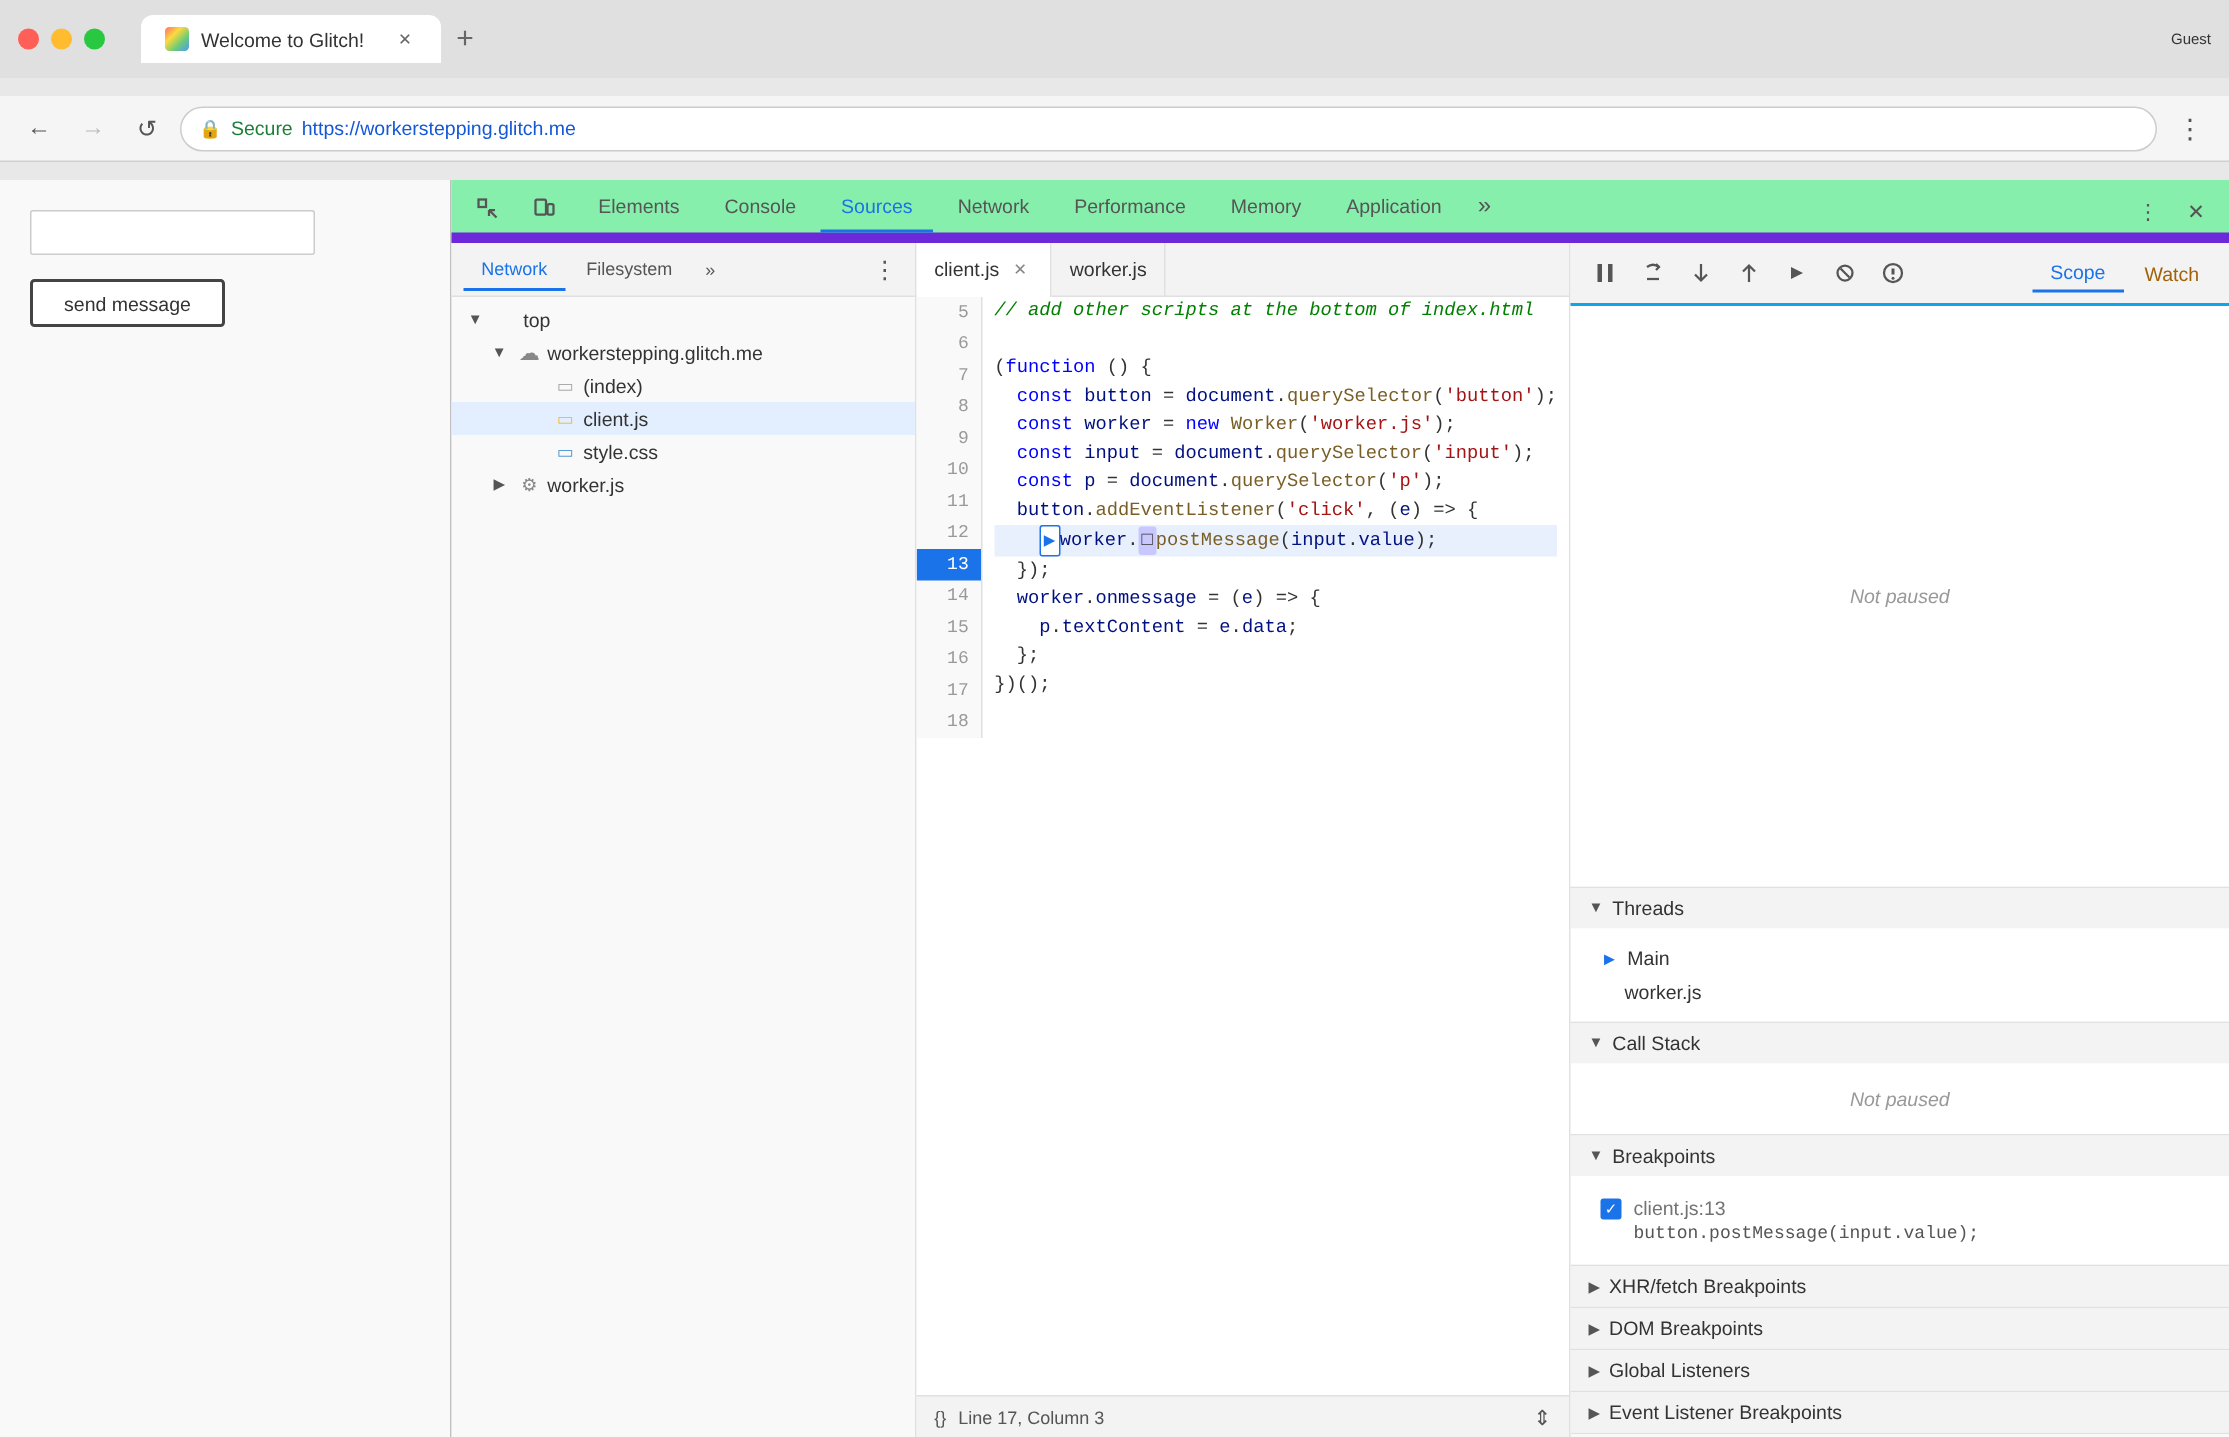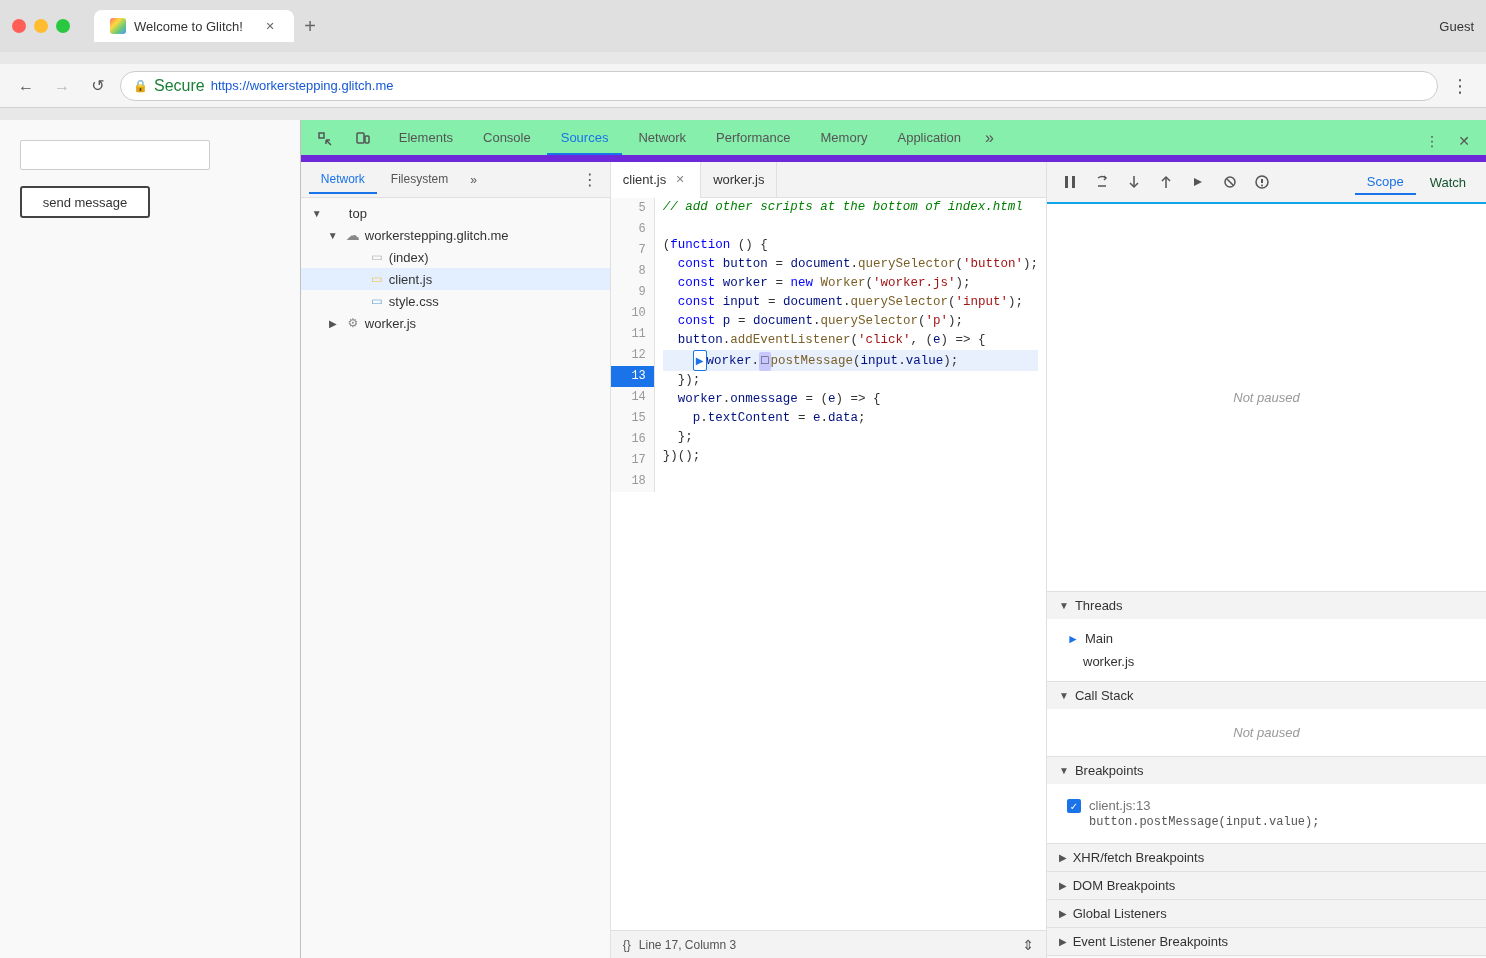--- a/index.html
+++ b/index.html
@@ -20,24 +20,24 @@
     .tab-icon { width: 16px; height: 16px; background: linear-gradient(135deg, #ff6b6b, #ffd93d, #6bcb77, #4d96ff); border-radius: 3px; }
     .tab-title { font-size: 13px; color: #333; flex: 1; }
     .tab-close { width: 16px; height: 16px; border-radius: 50%; display: flex; align-items: center; justify-content: center; font-size: 11px; color: #666; cursor: pointer; }
     .new-tab { width: 32px; height: 32px; display: flex; align-items: center; justify-content: center; color: #666; font-size: 20px; }
 
     .nav-bar { height: 44px; background: #f5f5f5; display: flex; align-items: center; padding: 0 12px; gap: 8px; border-bottom: 1px solid #d0d0d0; }
     .nav-btn { width: 28px; height: 28px; display: flex; align-items: center; justify-content: center; color: #555; font-size: 16px; cursor: pointer; border-radius: 4px; }
     .nav-btn.disabled { color: #bbb; cursor: default; }
     .address-bar { flex: 1; height: 30px; background: white; border: 1px solid #ccc; border-radius: 15px; display: flex; align-items: center; padding: 0 12px; gap: 6px; font-size: 13px; }
     .secure-icon { color: #1a7f37; font-size: 12px; }
-    .secure-text { color: #1a7f37; font-size: 16px; font-weight: 500; }
+    .secure-text { color: #1a7f37; font-size: 13px; font-weight: 500; }
     .url-text { color: #1558d6; font-size: 13px; }
     .menu-dots { width: 28px; height: 28px; display: flex; align-items: center; justify-content: center; color: #555; font-size: 18px; cursor: pointer; }
-    .guest-text { font-size: 13px; color: #333; margin-left: 8px; }
+    .guest-text { font-size: 10px; color: #333; margin-left: 8px; }
 
     
     .content-area { flex: 1; display: flex; overflow: hidden; }
 
     
     .page-content { width: 465px; background: #f9f9f9; padding: 20px; display: flex; flex-direction: column; gap: 16px; }
     .input-field { width: 190px; height: 30px; border: 1px solid #ccc; background: white; border-radius: 2px; }
     .send-btn { width: 130px; height: 32px; background: white; border: 2px solid #444; border-radius: 3px; font-size: 13px; color: #333; cursor: pointer; display: flex; align-items: center; justify-content: center; }
 
     
@@ -101,21 +101,21 @@
     .code-status-bar .braces { margin-right: 8px; }
     .code-status-bar .position { flex: 1; }
     .code-status-bar .icon-btn { margin-left: auto; }
 
     
     .debug-panel { width: 440px; border-left: 1px solid #e0e0e0; display: flex; flex-direction: column; background: #f9f9f9; }
     .debug-panel-top { height: 430px; display: flex; flex-direction: column; border-bottom: 1px solid #e0e0e0; }
     .debug-toolbar { height: 42px; background: #f3f3f3; border-bottom: 2px solid #0ea5e9; display: flex; align-items: center; padding: 0 8px; gap: 2px; }
     .debug-btn { width: 30px; height: 30px; display: flex; align-items: center; justify-content: center; color: #555; font-size: 16px; cursor: pointer; border-radius: 4px; }
     .debug-tabs { display: flex; align-items: center; flex: 1; justify-content: flex-end; gap: 2px; }
-    .debug-tab { padding: 4px 12px; font-size: 13px; color: #14532d; cursor: pointer; }
+    .debug-tab { padding: 4px 12px; font-size: 13px; color: #a16207; cursor: pointer; }
     .debug-tab.active { color: #1a73e8; border-bottom: 2px solid #1a73e8; }
     .debug-content { flex: 1; background: white; display: flex; align-items: center; justify-content: center; }
     .not-paused-text { color: #999; font-style: italic; font-size: 13px; }
 
     
     .debug-bottom { flex: 1; overflow-y: auto; }
     .debug-section { border-bottom: 1px solid #e0e0e0; }
     .debug-section-header { display: flex; align-items: center; padding: 6px 12px; background: #f3f3f3; cursor: pointer; font-size: 13px; color: #333; gap: 6px; }
     .section-arrow { font-size: 10px; color: #555; }
     .debug-section-body { padding: 8px 12px; background: white; }

